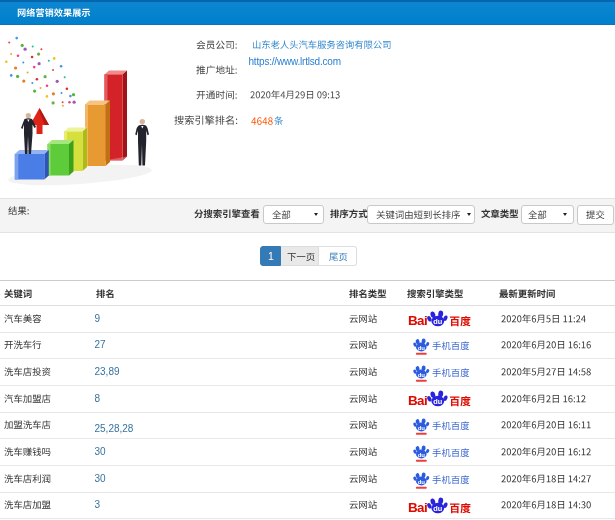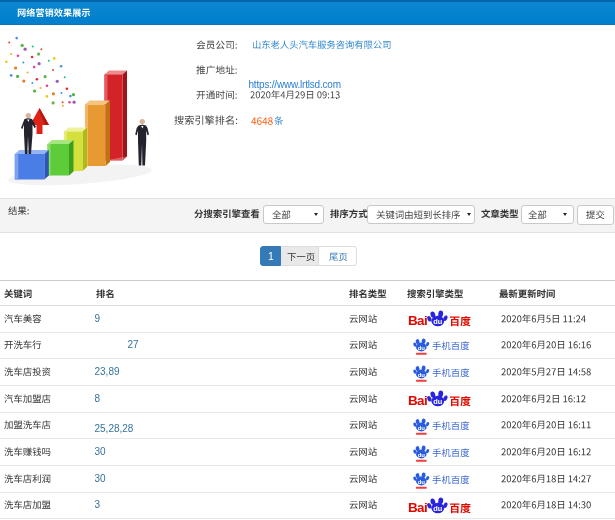--- a/index.html
+++ b/index.html
@@ -326,21 +326,21 @@
           <use href="#q34" x="7000"></use>
           <use href="#q35" x="8000"></use>
           <use href="#q36" x="9000"></use>
           <use href="#q37" x="10000"></use>
           <use href="#q38" x="11000"></use>
           <use href="#q39" x="12000"></use>
           <use href="#q10" x="13000"></use>
           <use href="#q11" x="14000"></use>
         </g>
       </svg></div>
-    <div class="h" style="left:248.5px;top:79px;font-size:10.0px;color:#2b7fd0;letter-spacing:-0.2px;">https://www.lrtlsd.com</div>
+    <div class="h" style="left:248.5px;top:56px;font-size:10.0px;color:#2b7fd0;letter-spacing:-0.2px;">https://www.lrtlsd.com</div>
     <div class="t" style="left:250.0px;top:90.30px"><svg style="width:90.31px;height:9.40px;overflow:visible" viewBox="0 -880 9607 1000" fill="#444444">
         <g transform="scale(1,-1)">
           <use href="#q40"></use>
           <use href="#q41" x="555"></use>
           <use href="#q40" x="1110"></use>
           <use href="#q41" x="1665"></use>
           <use href="#q42" x="2220"></use>
           <use href="#q43" x="3220"></use>
           <use href="#q44" x="3775"></use>
           <use href="#q40" x="4775"></use>
@@ -521,21 +521,21 @@
         </g>
       </svg></div>
     <div class="t" style="left:4.0px;top:340.35px"><svg style="width:37.60px;height:9.40px;overflow:visible" viewBox="0 -880 4000 1000" fill="#333333">
         <g transform="scale(1,-1)">
           <use href="#q17"></use>
           <use href="#q101" x="1000"></use>
           <use href="#q33" x="2000"></use>
           <use href="#q102" x="3000"></use>
         </g>
       </svg></div>
-    <div class="h" style="left:94.5px;top:339.35px;font-size:10.0px;color:#36739e;margin-left:33px;">27</div>
+    <div class="h" style="left:94.5px;top:339.35px;font-size:10.0px;color:#36739e;">27</div>
     <div class="t" style="left:348.5px;top:340.35px"><svg style="width:28.20px;height:9.40px;overflow:visible" viewBox="0 -880 3000 1000" fill="#333333">
         <g transform="scale(1,-1)">
           <use href="#q97"></use>
           <use href="#q98" x="1000"></use>
           <use href="#q99" x="2000"></use>
         </g>
       </svg></div>
     <div class="t" style="left:500.5px;top:340.35px"><svg style="width:90.31px;height:9.40px;overflow:visible" viewBox="0 -880 9607 1000" fill="#333333">
         <g transform="scale(1,-1)">
           <use href="#q40"></use>

